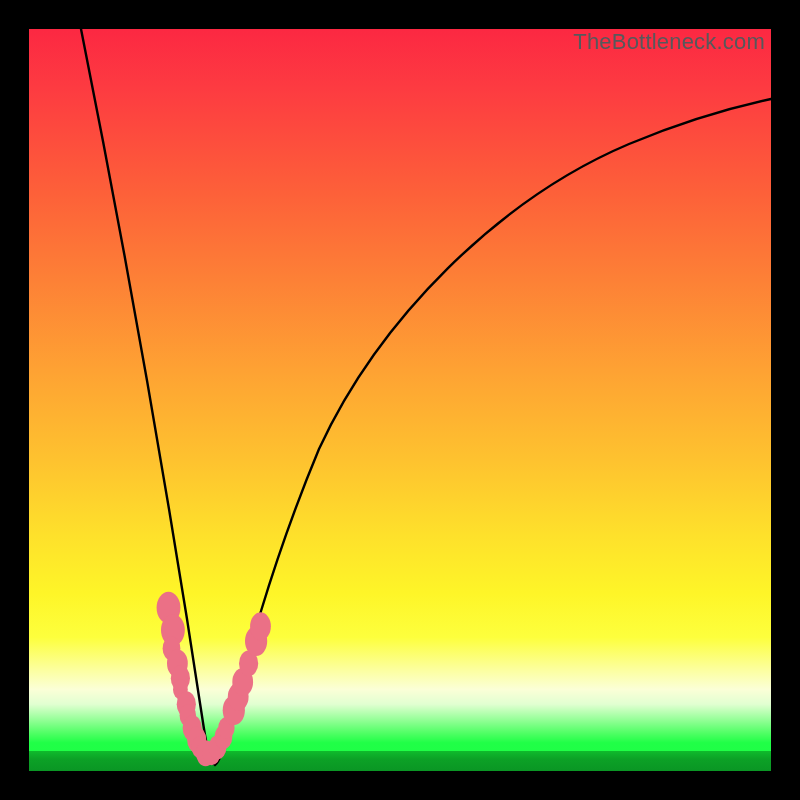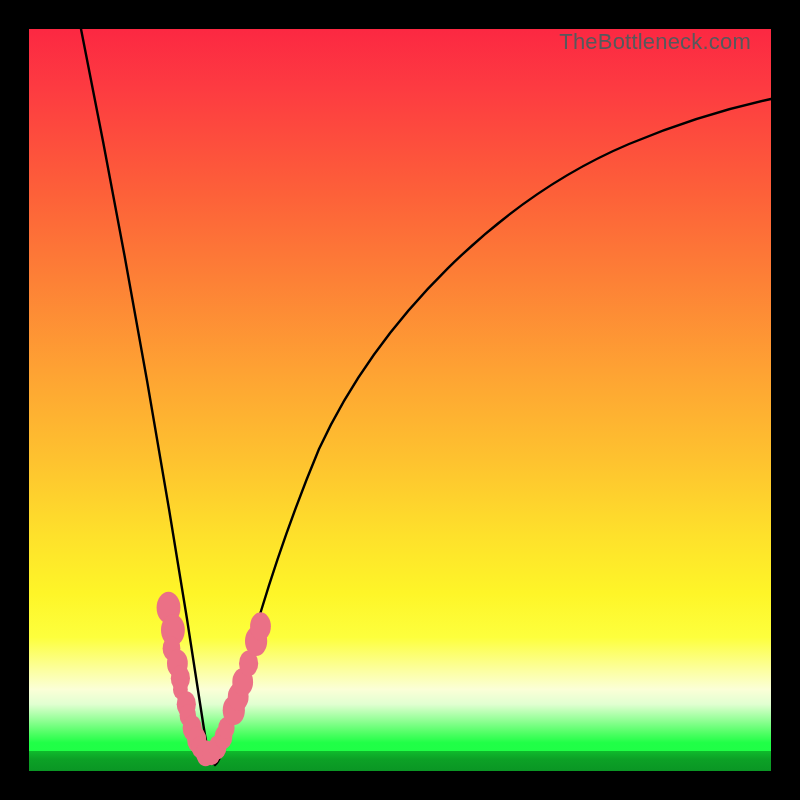--- a/index.html
+++ b/index.html
@@ -42,21 +42,21 @@
       #20ff47 96.2%,
       #1fff46 97.3%,
       #0fbb2c 97.3%,
       #0ca126 98.4%,
       #0a9624 100%
     );
   }
   .watermark {
     position: absolute;
     top: 0px;
-    right: 20px;
+    right: 6px;
     color: #56595c;
     font-size: 22px;
     font-weight: 400;
     letter-spacing: 0.2px;
     user-select: none;
   }
   svg.curve {
     position: absolute;
     left: 0;
     top: 0;

